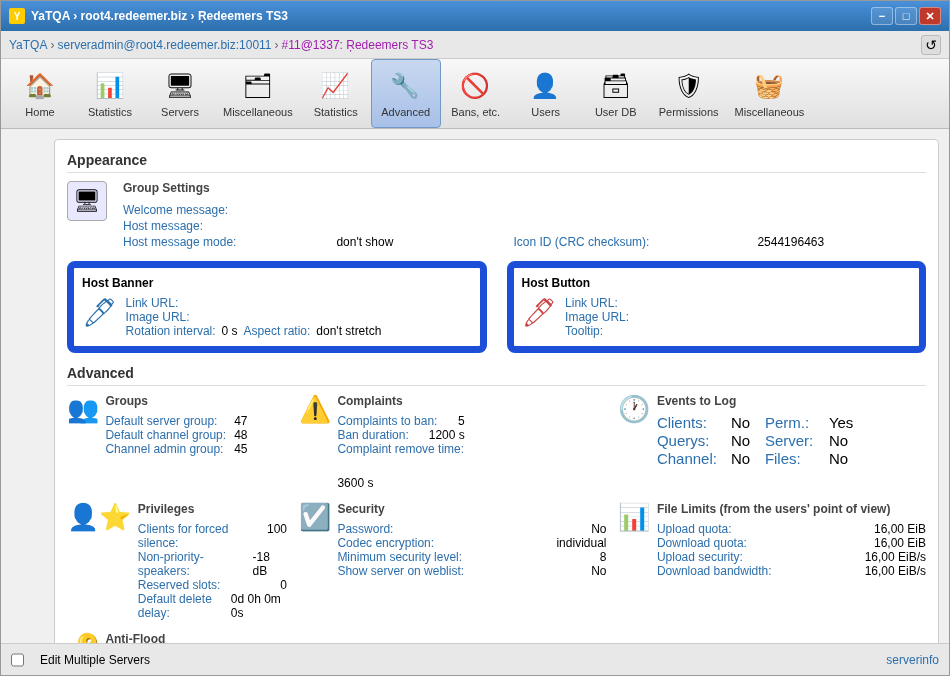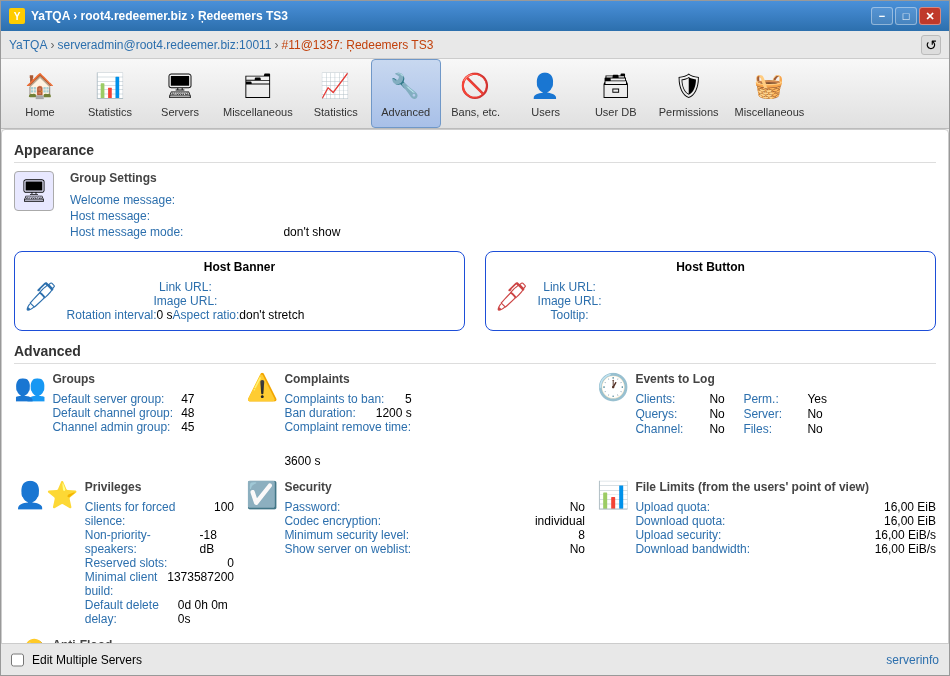--- a/index.html
+++ b/index.html
@@ -65,21 +65,21 @@
       padding: 0 8px;
       border-bottom: 1px solid #ccc;
       font-size: 12px;
       gap: 0;
     }
     .addr-segment {
       color: #2c6fad;
       cursor: pointer;
     }
     .addr-sep { color: #666; margin: 0 3px; }
-    .addr-current { color: #c2410c; }
+    .addr-current { color: #a21caf; }
     .addr-back {
       margin-left: auto;
       width: 20px; height: 20px;
       border: 1px solid #bbb;
       border-radius: 3px;
       display: flex;
       align-items: center;
       justify-content: center;
       background: #ddd;
       cursor: pointer;
@@ -123,21 +123,23 @@
     }
     .content-area {
       flex: 1;
       background: #f0f0f0;
       overflow: hidden;
       display: flex;
       flex-direction: column;
     }
     .main-panel {
       flex: 1;
+      padding: 10px;
       overflow-y: auto;
+      margin-left: 43px;
     }
     .panel-bg {
       background: white;
       border: 1px solid #ccc;
       border-radius: 4px;
       padding: 12px;
     }
     .section-title {
       font-size: 14px;
       font-weight: bold;
@@ -173,45 +175,44 @@
       flex-shrink: 0;
     }
     .gs-links { display: flex; flex-direction: column; gap: 2px; }
     .host-section {
       display: flex;
       gap: 20px;
       margin-top: 8px;
     }
     .host-box {
       flex: 1;
-      border: 1px solid #1d4ed8;
+      border: 7px solid #1d4ed8;
       border-radius: 8px;
       padding: 8px;
-      text-align: center;
     }
     .host-box-title {
       font-weight: bold;
       margin-bottom: 6px;
       font-size: 12px;
     }
     .advanced-section {
       margin-top: 10px;
     }
     .bottom-bar {
       height: 32px;
       background: #e8e8e8;
       border-top: 1px solid #ccc;
       display: flex;
       align-items: center;
       padding: 0 10px;
       justify-content: space-between;
     }
     .checkbox-row {
       display: flex;
-      gap: 8px;
+      gap: 16px;
     }
     .serverinfo {
       color: #2c6fad;
       font-size: 12px;
     }
     .adv-link-val {
       display: flex;
       justify-content: space-between;
       width: 100%;
     }
@@ -296,33 +297,37 @@
 
           <div class="group-settings">
             <div class="gs-icon">🖥</div>
             <div class="gs-links">
               <div class="subsection-title">Group Settings</div>
               <a class="link">Welcome message:</a>
               <a class="link">Host message:</a>
               <div style="display:flex; align-items:center; gap:80px;">
                 <a class="link">Host message mode:</a>
                 <span style="margin-left:20px;">don't show</span>
+                <span style="display:flex;align-items:center;gap:8px;margin-left:40px;">
+                  <a class="link">Icon ID (CRC checksum):</a>
+                  <span style="margin-left:100px;">2544196463</span>
+                </span>
               </div>
             </div>
           </div>
 
           <div class="host-section">
             <div class="host-box">
               <div class="host-box-title">Host Banner</div>
               <div style="display:flex; gap:8px;">
                 <div style="font-size:28px; color:#2c6fad;">🖊</div>
                 <div>
                   <div><a class="link">Link URL:</a></div>
                   <div><a class="link">Image URL:</a></div>
-                  <div style="display:flex; align-items:center; ">
+                  <div style="display:flex; align-items:center; gap:6px;">
                     <a class="link">Rotation interval:</a>
                     <span>0 s</span>
                     <a class="link">Aspect ratio:</a>
                     <span>don't stretch</span>
                   </div>
                 </div>
               </div>
             </div>
             <div class="host-box">
               <div class="host-box-title">Host Button</div>
@@ -383,21 +388,21 @@
                   </div>
                 </div>
               </div>
             </div>
 
             <div>
               <div style="display:flex;gap:6px;align-items:flex-start;">
                 <div style="font-size:26px;">🕐</div>
                 <div>
                   <div class="subsection-title">Events to Log</div>
-                  <div style="display:grid;grid-template-columns:70px 30px 60px 30px; gap:1px 4px; font-size:12px;">
+                  <div style="display:grid;grid-template-columns:70px 30px 60px 30px; gap:1px 4px; font-size:15px;">
                     <a class="link">Clients:</a>
                     <span>No</span>
                     <a class="link">Perm.:</a>
                     <span>Yes</span>
                     <a class="link">Querys:</a>
                     <span>No</span>
                     <a class="link">Server:</a>
                     <span>No</span>
                     <a class="link">Channel:</a>
                     <span>No</span>
@@ -420,24 +425,20 @@
                     <a class="link">Clients for forced silence:</a>
                     <span>100</span>
                   </div>
                   <div style="display:flex;justify-content:space-between;">
                     <a class="link">Non-priority-speakers:</a>
                     <span>-18 dB</span>
                   </div>
                   <div style="display:flex;justify-content:space-between;">
                     <a class="link">Reserved slots:</a>
                     <span>0</span>
-                  </div>
-                  <div style="display:flex;justify-content:space-between;">
-                    <a class="link">Minimal client build:</a>
-                    <span>1373587200</span>
                   </div>
                   <div style="display:flex;justify-content:space-between;">
                     <a class="link">Default delete delay:</a>
                     <span>0d 0h 0m 0s</span>
                   </div>
                 </div>
               </div>
             </div>
 
             <div>

